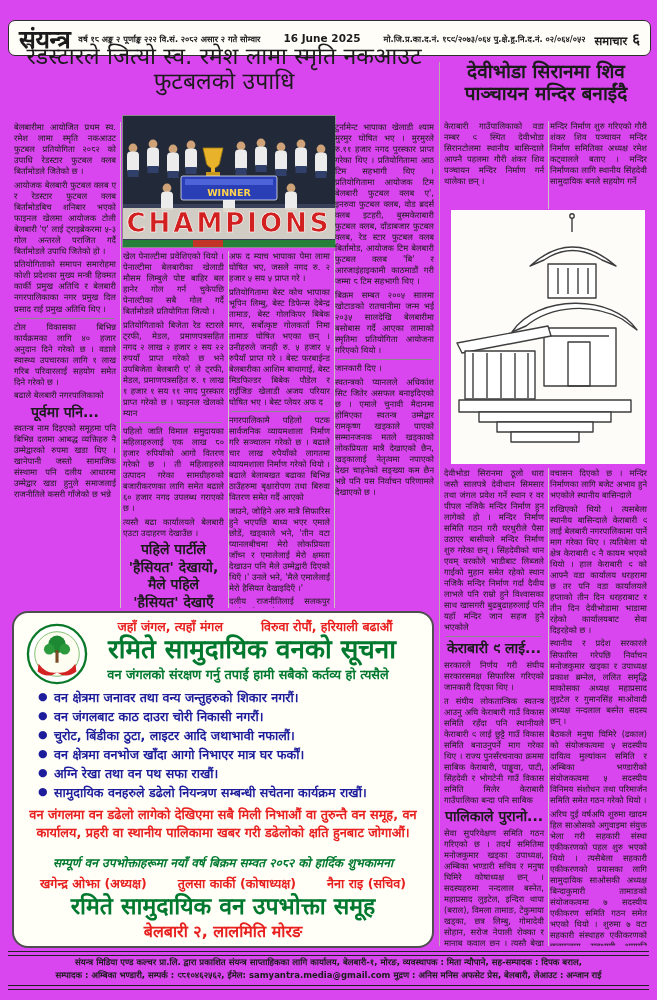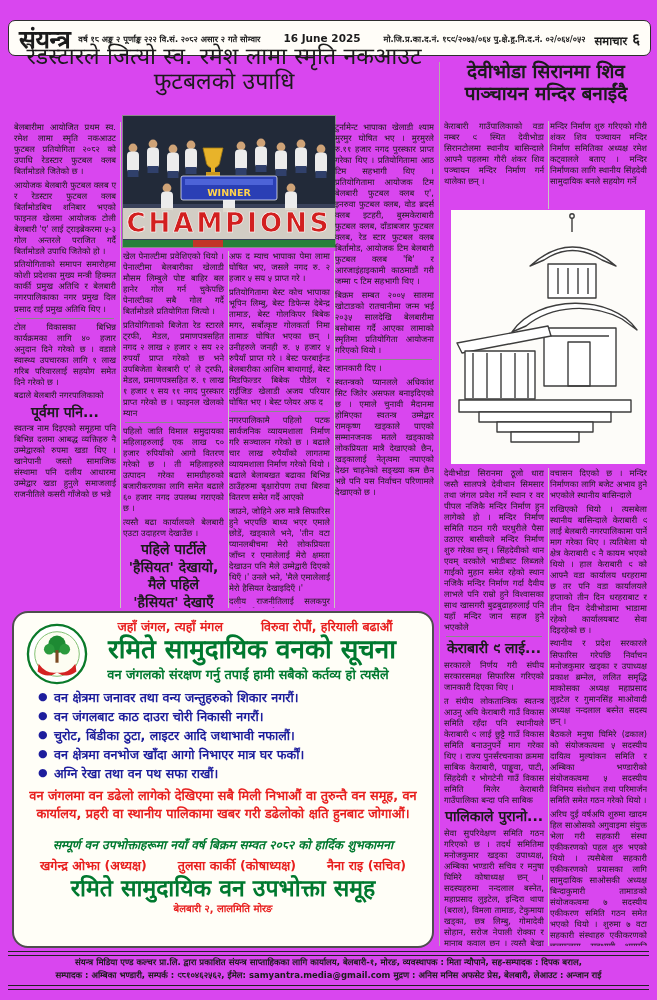--- a/index.html
+++ b/index.html
@@ -44,21 +44,21 @@
   .ad-slogans{display:flex;justify-content:center;gap:38px;margin-left:64px;font-size:12.5px;font-weight:800;}
   .ad-title{margin-left:58px;text-align:center;font-size:26px;font-weight:800;line-height:1.05;margin-top:1px;}
   .ad-subtitle{margin-left:50px;text-align:center;font-size:12.8px;font-weight:800;margin-top:2px;}
   .ad-bullets{list-style:none;margin:6px 0 2px;padding:0 0 0 14px;font-size:12.6px;font-weight:800;line-height:1.5;}
   .ad-bullets li{position:relative;padding-left:16px;}
   .ad-bullets li::before{content:"●";position:absolute;left:0;top:0;font-size:11px;}
   .ad-warning{text-align:center;font-size:12.8px;font-weight:800;line-height:1.4;margin:3px 2px 2px;}
   .ad-greeting{text-align:center;font-size:12px;font-weight:800;font-style:italic;margin-top:13px;}
   .ad-officials{display:flex;justify-content:space-between;padding:0 16px;font-size:12.6px;font-weight:800;margin-top:4px;}
   .ad-org{text-align:center;font-size:23px;font-weight:800;line-height:1.05;margin-top:2px;}
-  .ad-address{text-align:center;font-size:10px;font-weight:800;margin-top:1px;}
+  .ad-address{text-align:center;font-size:16px;font-weight:800;margin-top:1px;}
   
   .double-rule{position:absolute;left:8px;width:641px;height:2.6px;border-top:1.2px solid #222;border-bottom:1.2px solid #222;}
   #rule-top{top:951px;} #rule-bottom{top:985px;}
   .footer{position:absolute;left:10px;top:956px;width:637px;font-size:8.5px;font-weight:700;
           text-align:center;line-height:1.55;}
 </style>
 </head>
 <body>
 
 <div class="page">
@@ -218,20 +218,21 @@
       <span style="color:#e8201f;">विरुवा रोपौं, हरियाली बढाऔं</span>
     </div>
     <div class="ad-title" style="color:#00792f;">रमिते सामुदायिक वनको सूचना</div>
     <div class="ad-subtitle" style="color:#00792f;">वन जंगलको संरक्षण गर्नु तपाईं हामी सबैको कर्तव्य हो त्यसैले</div>
     <ul class="ad-bullets" style="color:#1d1d9c;">
         <li>वन क्षेत्रमा जनावर तथा वन्य जन्तुहरुको शिकार नगरौं।</li>
         <li>वन जंगलबाट काठ दाउरा चोरी निकासी नगरौं।</li>
         <li>चुरोट, बिंडीका ठुटा, लाइटर आदि जथाभावी नफालौं।</li>
         <li>वन क्षेत्रमा वनभोज खाँदा आगो निभाएर मात्र घर फर्कौं।</li>
         <li>अग्नि रेखा तथा वन पथ सफा राखौं।</li>
+        <li>सामुदायिक वनहरुले डढेलो नियन्त्रण सम्बन्धी सचेतना कार्यक्रम राखौं।</li>
       </ul>
     <div class="ad-warning" style="color:#e8201f;">वन जंगलमा वन डढेलो लागेको देखिएमा सबै मिली निभाऔं वा तुरुन्तै वन समूह, वन कार्यालय, प्रहरी वा स्थानीय पालिकामा खबर गरी डढेलोको क्षति हुनबाट जोगाऔं।</div>
     <div class="ad-greeting" style="color:#00792f;">सम्पूर्ण वन उपभोक्ताहरूमा नयाँ वर्ष बिक्रम सम्वत २०८२ को हार्दिक शुभकामना</div>
     <div class="ad-officials" style="color:#e8201f;">
       <span>खगेन्द्र ओझा (अध्यक्ष)</span>
       <span>तुलसा कार्की (कोषाध्यक्ष)</span>
       <span>नैना राइ (सचिव)</span>
     </div>
     <div class="ad-org" style="color:#00792f;">रमिते सामुदायिक वन उपभोक्ता समूह</div>
     <div class="ad-address" style="color:#e8201f;">बेलबारी २, लालमिति मोरङ</div>

